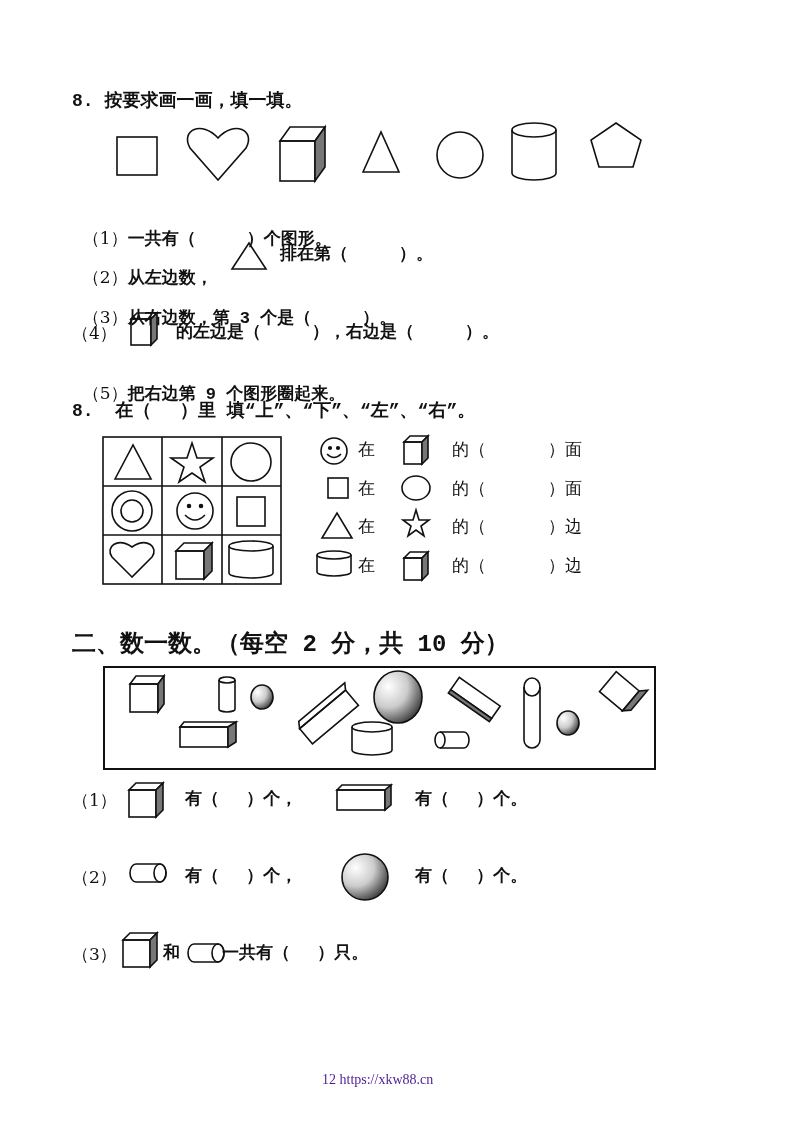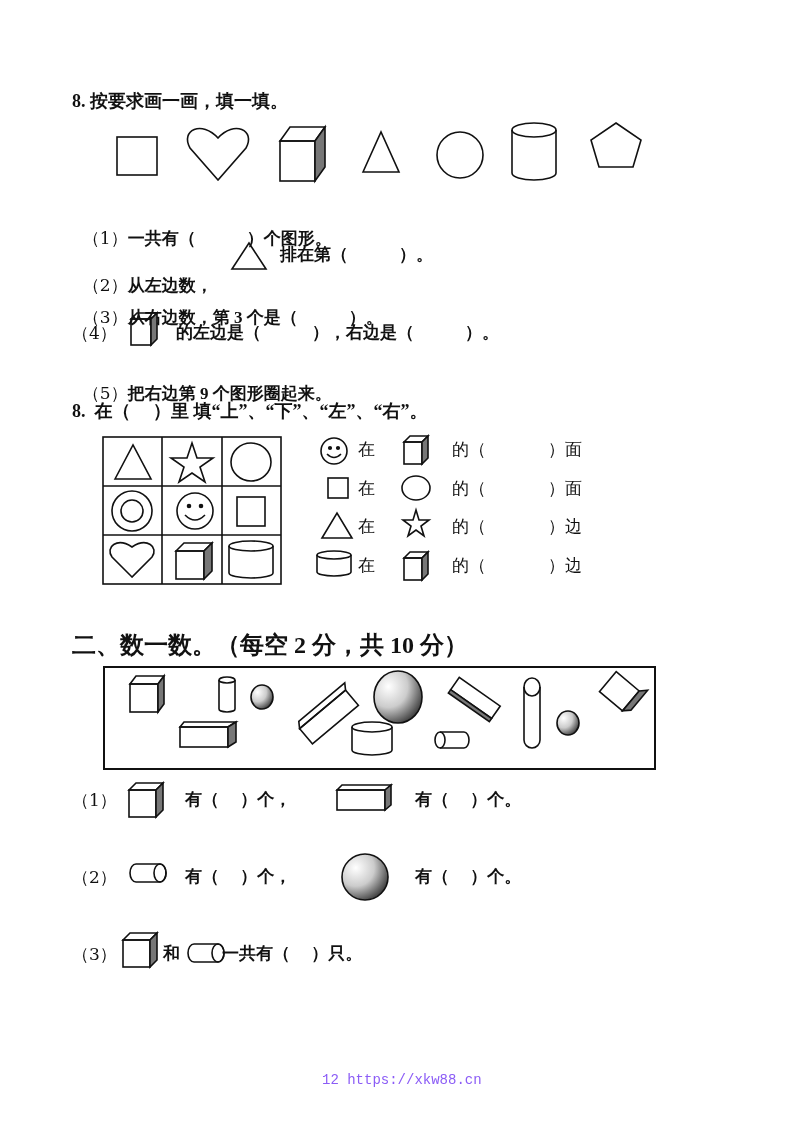--- a/index.html
+++ b/index.html
@@ -1,25 +1,25 @@
 <!DOCTYPE html>
 <html><head>
 <meta charset="utf-8">
 <style>
   html, body { margin:0; padding:0; background:#fff; }
   body { width:793px; height:1122px; position:relative; overflow:hidden;
          font-family:"DejaVu Serif","Liberation Serif",serif; color:#111; }
   .abs { position:absolute; }
   .txt { font-size:17px; line-height:22px; white-space:pre; }
-  .bold { font-weight:bold; font-family:Liberation Serif, serif; }
+  .bold { font-weight:bold; font-family:Liberation Mono, monospace; }
   svg { overflow:visible; }
   svg * { stroke:#111; stroke-width:1.6; fill:none; }
   .shade { fill:#777; }
   .ballg { fill:url(#ballgrad); }
-  .footer { font-family:Liberation Mono, monospace; font-size:14px; color:#8b5cf6; }
+  .footer { font-family:Liberation Serif, serif; font-size:14px; color:#4c1d95; }
 </style>
 </head>
 <body>
 
 <svg width="0" height="0" style="position:absolute">
   <defs>
     <radialGradient id="ballgrad" cx="0.3" cy="0.3" r="0.8">
       <stop offset="0" stop-color="#fff"></stop>
       <stop offset="0.5" stop-color="#ccc"></stop>
       <stop offset="1" stop-color="#333"></stop>
@@ -42,21 +42,21 @@
   <g>
     <ellipse cx="424" cy="10" rx="22" ry="7"></ellipse>
     <path d="M402 10 L402 53 A22 7 0 0 0 446 53 L446 10"></path>
   </g>
   <path d="M506 3 L531 20 L523 47 L489 47 L481 20 Z"></path>
 </svg>
 
 <div class="abs txt" style="left:72px;top:205px">
   <span>（1）</span><span class="bold">一共有（　　　）个图形。</span>
 </div>
-<div class="abs txt" style="left:72px;top:252px">
+<div class="abs txt" style="left:72px;top:244px">
   <span>（2）</span><span class="bold">从左边数，</span>
 </div>
 <svg class="abs" style="left:230px;top:240px" width="40" height="32">
     <path d="M2 29 L19 3 L36 29 Z"></path>
   </svg>
 <div class="abs txt bold" style="left:280px;top:244px">排在第（　　　）。</div>
 
 <div class="abs txt" style="left:72px;top:284px">
   <span>（3）</span><span class="bold">从右边数，第 3 个是（　　　）。</span>
 </div>

